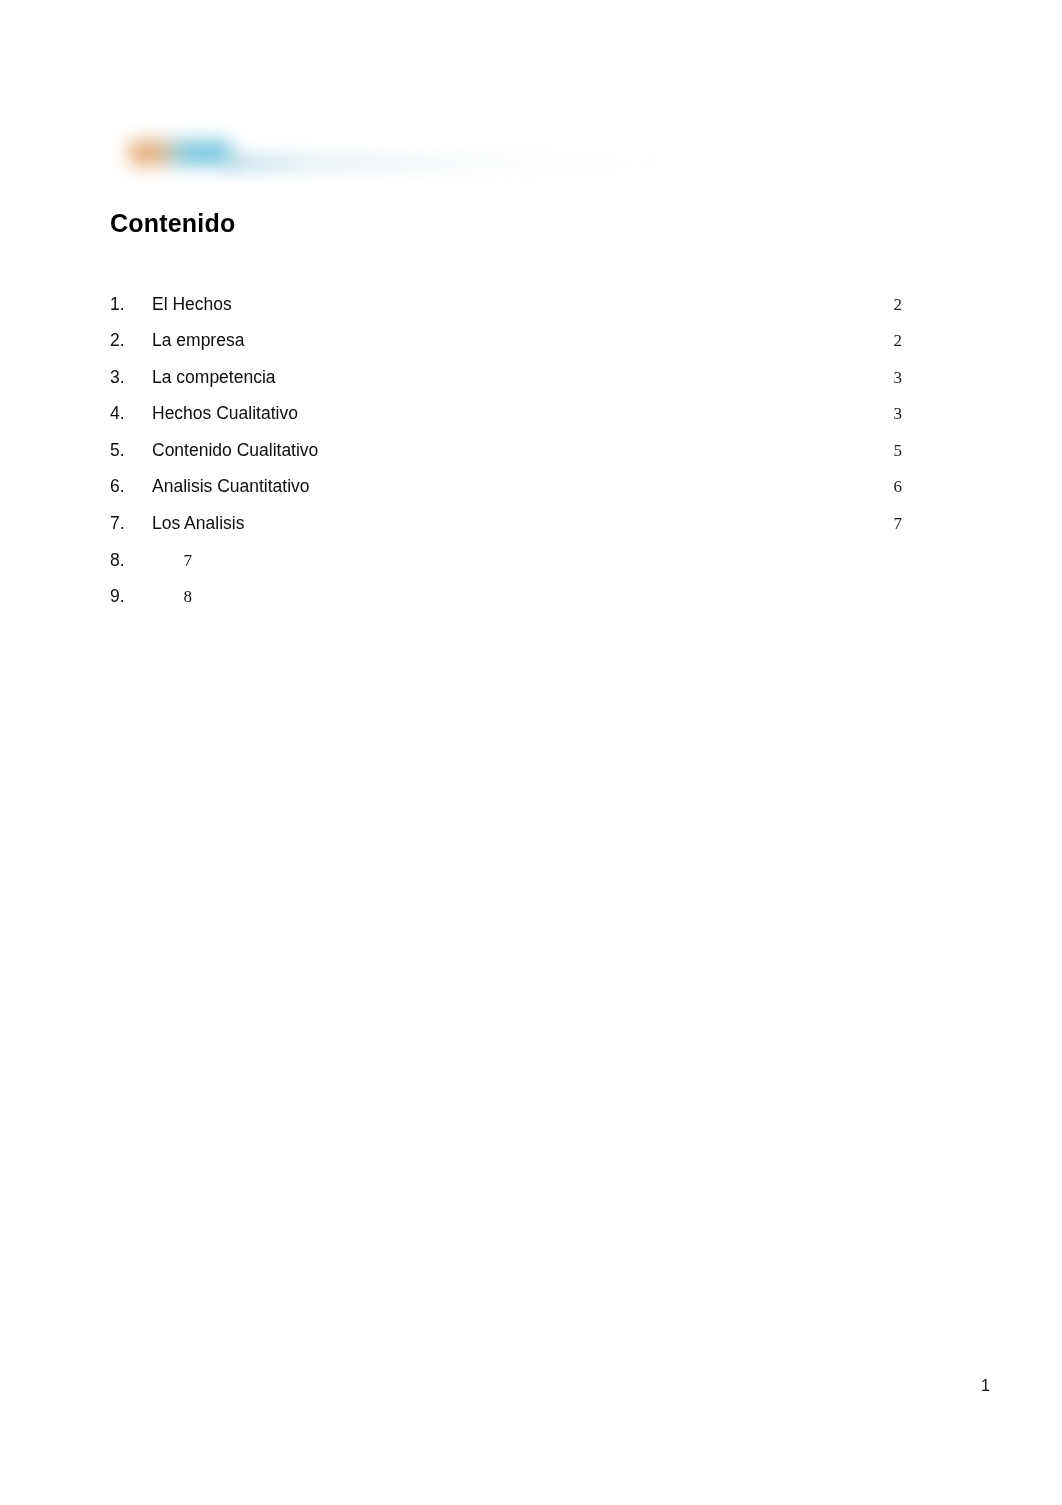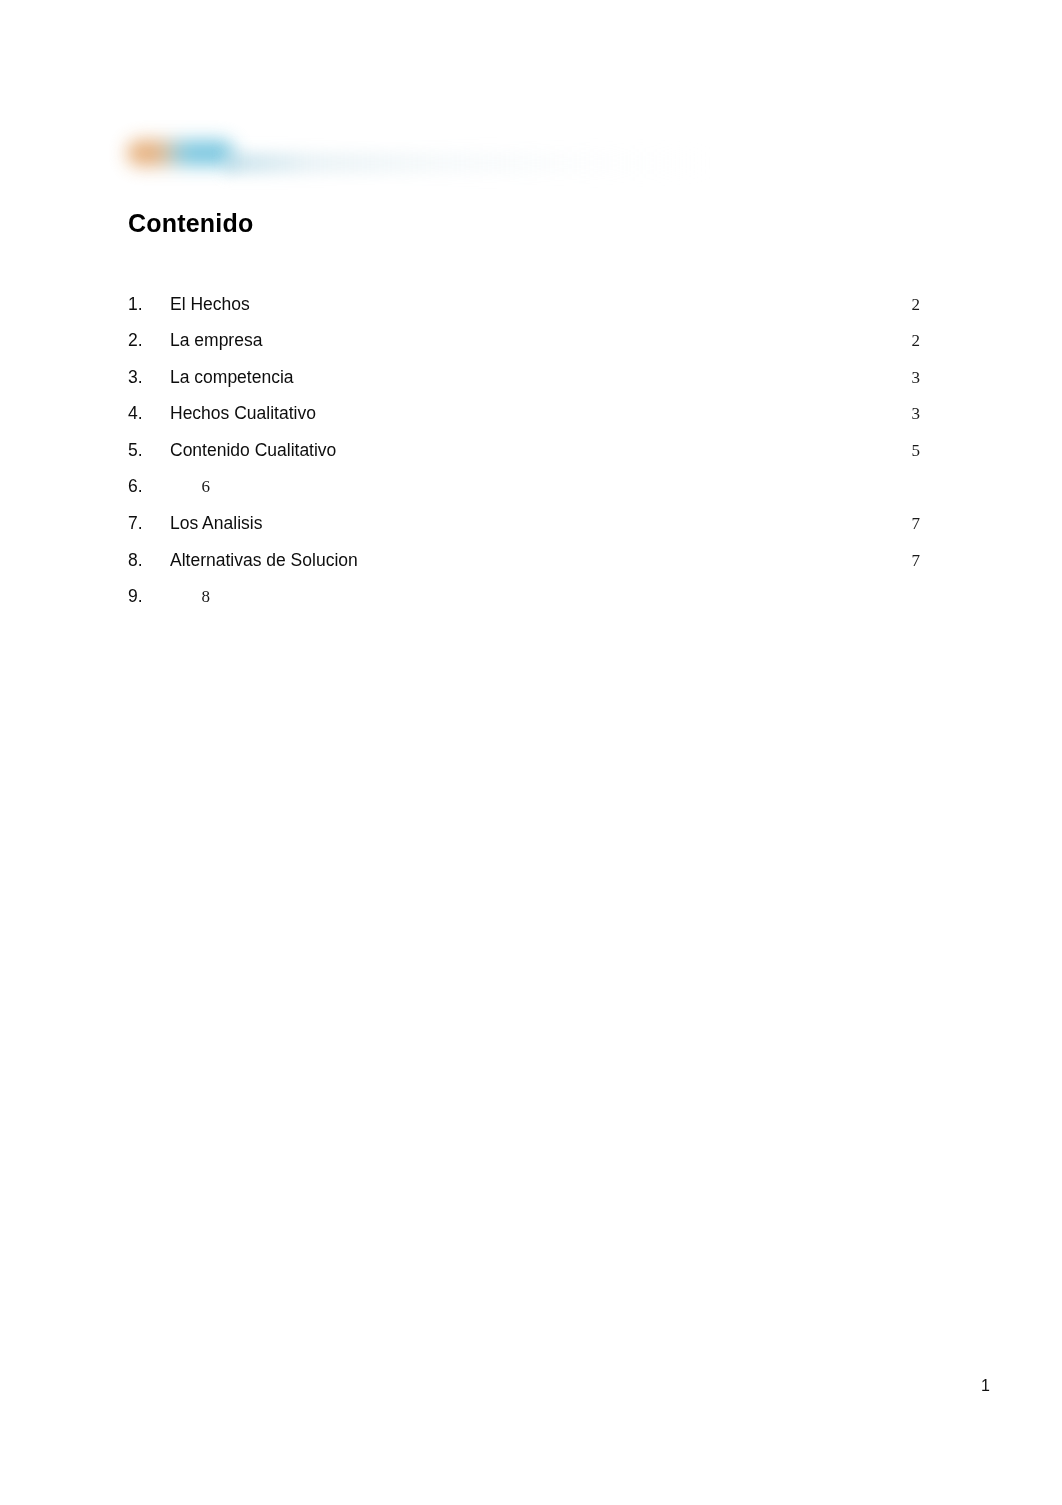--- a/index.html
+++ b/index.html
@@ -55,21 +55,21 @@
                 rgba(205,226,234,0.38) 18%,
                 rgba(224,236,241,0.26) 45%,
                 rgba(239,246,249,0.13) 75%,
                 rgba(255,255,255,0) 100%);
     filter: blur(7px);
   }
 
   
   .content {
     position: absolute;
-    left: 128px;
+    left: 110px;
     top: 210px;
     width: 792px;
   }
   .doc-title {
     font-size: 25px;
     font-weight: bold;
     letter-spacing: 0.2px;
     line-height: 1.1;
     margin: 0 0 48px 0;
     color: #000000;
@@ -150,30 +150,30 @@
           <span class="toc-label">Hechos Cualitativo</span>
           <span class="toc-page">3</span>
         </div>
         <div class="toc-row">
           <span class="toc-num">5.</span>
           <span class="toc-label">Contenido Cualitativo</span>
           <span class="toc-page">5</span>
         </div>
         <div class="toc-row">
           <span class="toc-num">6.</span>
+          <span class="toc-label">Analisis Cuantitativo</span>
           <span class="toc-page">6</span>
         </div>
         <div class="toc-row">
           <span class="toc-num">7.</span>
           <span class="toc-label">Los Analisis</span>
           <span class="toc-page">7</span>
         </div>
         <div class="toc-row">
           <span class="toc-num">8.</span>
-          <span class="toc-label">Alternativas de Solucion</span>
           <span class="toc-page">7</span>
         </div>
         <div class="toc-row">
           <span class="toc-num">9.</span>
           <span class="toc-page">8</span>
         </div>
       </div>
 
   </div>
 

